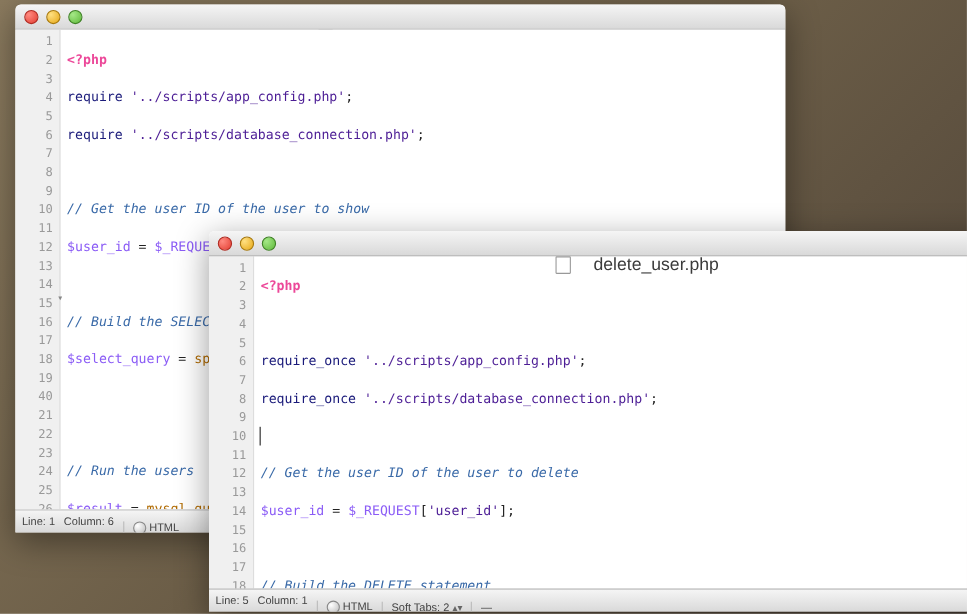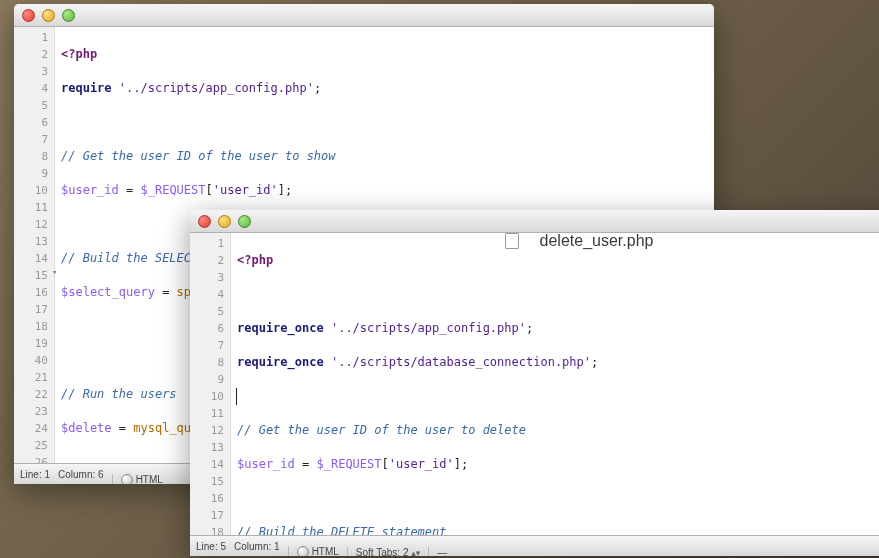--- a/index.html
+++ b/index.html
@@ -109,22 +109,22 @@
   .lang-icon {
     width: 10px; height: 10px; border-radius: 50%;
     background: radial-gradient(circle at 30% 30%, #fff, #bbb);
     border: 0.5px solid #888;
     display: inline-block;
     margin-right: 3px;
     vertical-align: middle;
   }
   .stepper { font-size: 9px; color: #666; }
   
-  .kw { color: #701a75; font-weight: bold; }
-  .kw2 { color: #1a1a7a; font-weight: bold; }
+  .kw { color: #ec4899; font-weight: bold; }
+  .kw2 { color: #1a1a7a; font-weight: normal; }
   .fn { color: #b06a00; }
   .str { color: #4c1d95; }
   .var { color: #8b5cf6; }
   .cmt { color: #3a6aa8; font-style: italic; }
 </style>
 </head>
 <body>
 
 <div class="window" style="left:14px; top:4px; width:700px; height:480px;">
   <div class="titlebar">
@@ -164,30 +164,31 @@
         <div>22</div>
         <div>23</div>
         <div>24</div>
         <div>25</div>
         <div>26</div>
     </div>
     <span class="fold-marker" style="top:240px;">▾</span>
     <div class="code">
 <div><span class="kw">&lt;?php</span></div>
 <div><span class="kw2">require</span><span class="str"> '../scripts/app_config.php'</span><span>;</span></div>
+<div><span class="kw2">require</span><span class="str"> '../scripts/database_connection.php'</span><span>;</span></div>
 <div> </div>
 <div><span class="cmt">// Get the user ID of the user to show</span></div>
 <div><span class="var">$user_id</span><span> = </span><span class="var">$_REQUEST</span><span>[</span><span class="str">'user_id'</span><span>];</span></div>
 <div> </div>
 <div><span class="cmt">// Build the SELECT statement</span></div>
 <div><span class="var">$select_query</span><span> = </span><span class="fn">sprintf</span><span>(</span><span class="str">"SELECT * FROM users WHERE user_id = %d"</span><span>,</span></div>
 <div> </div>
 <div> </div>
 <div><span class="cmt">// Run the users</span></div>
-<div><span class="var">$delete</span><span> = </span><span class="fn">mysql_que</span></div>
+<div><span class="var">$result</span><span> = </span><span class="fn">mysql_que</span></div>
 
 
 
 
 
 
 
 
 
 

